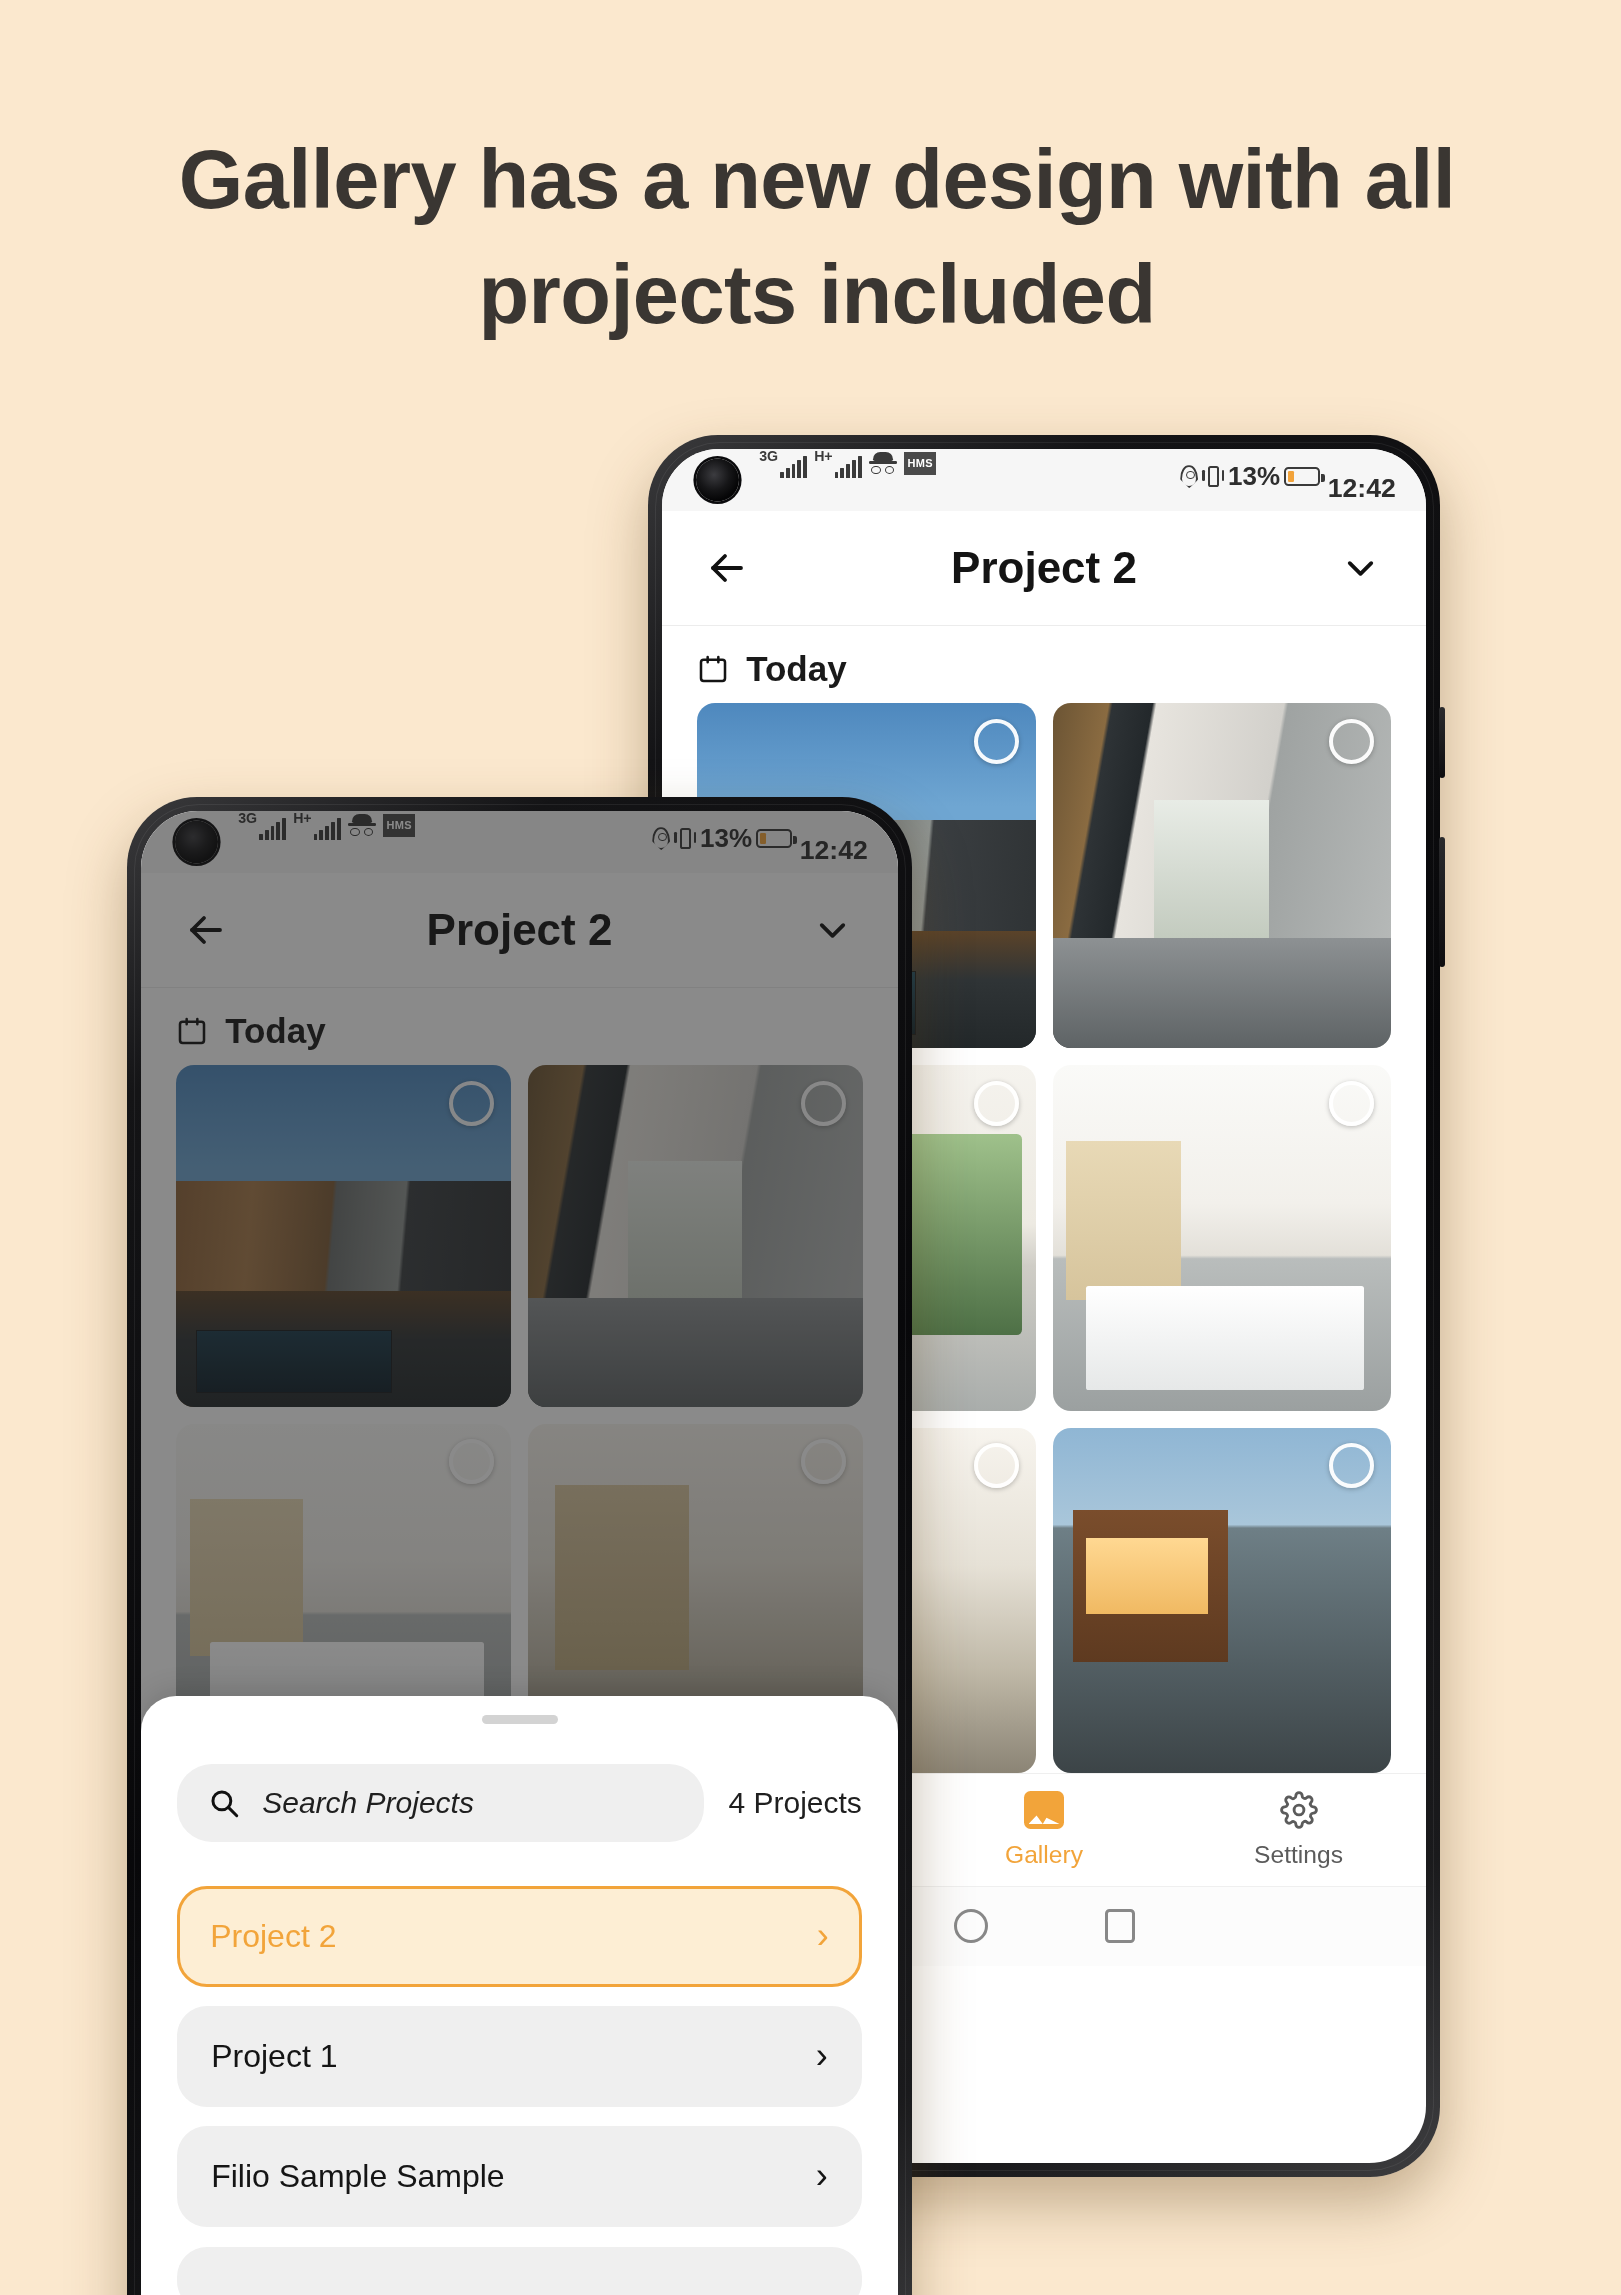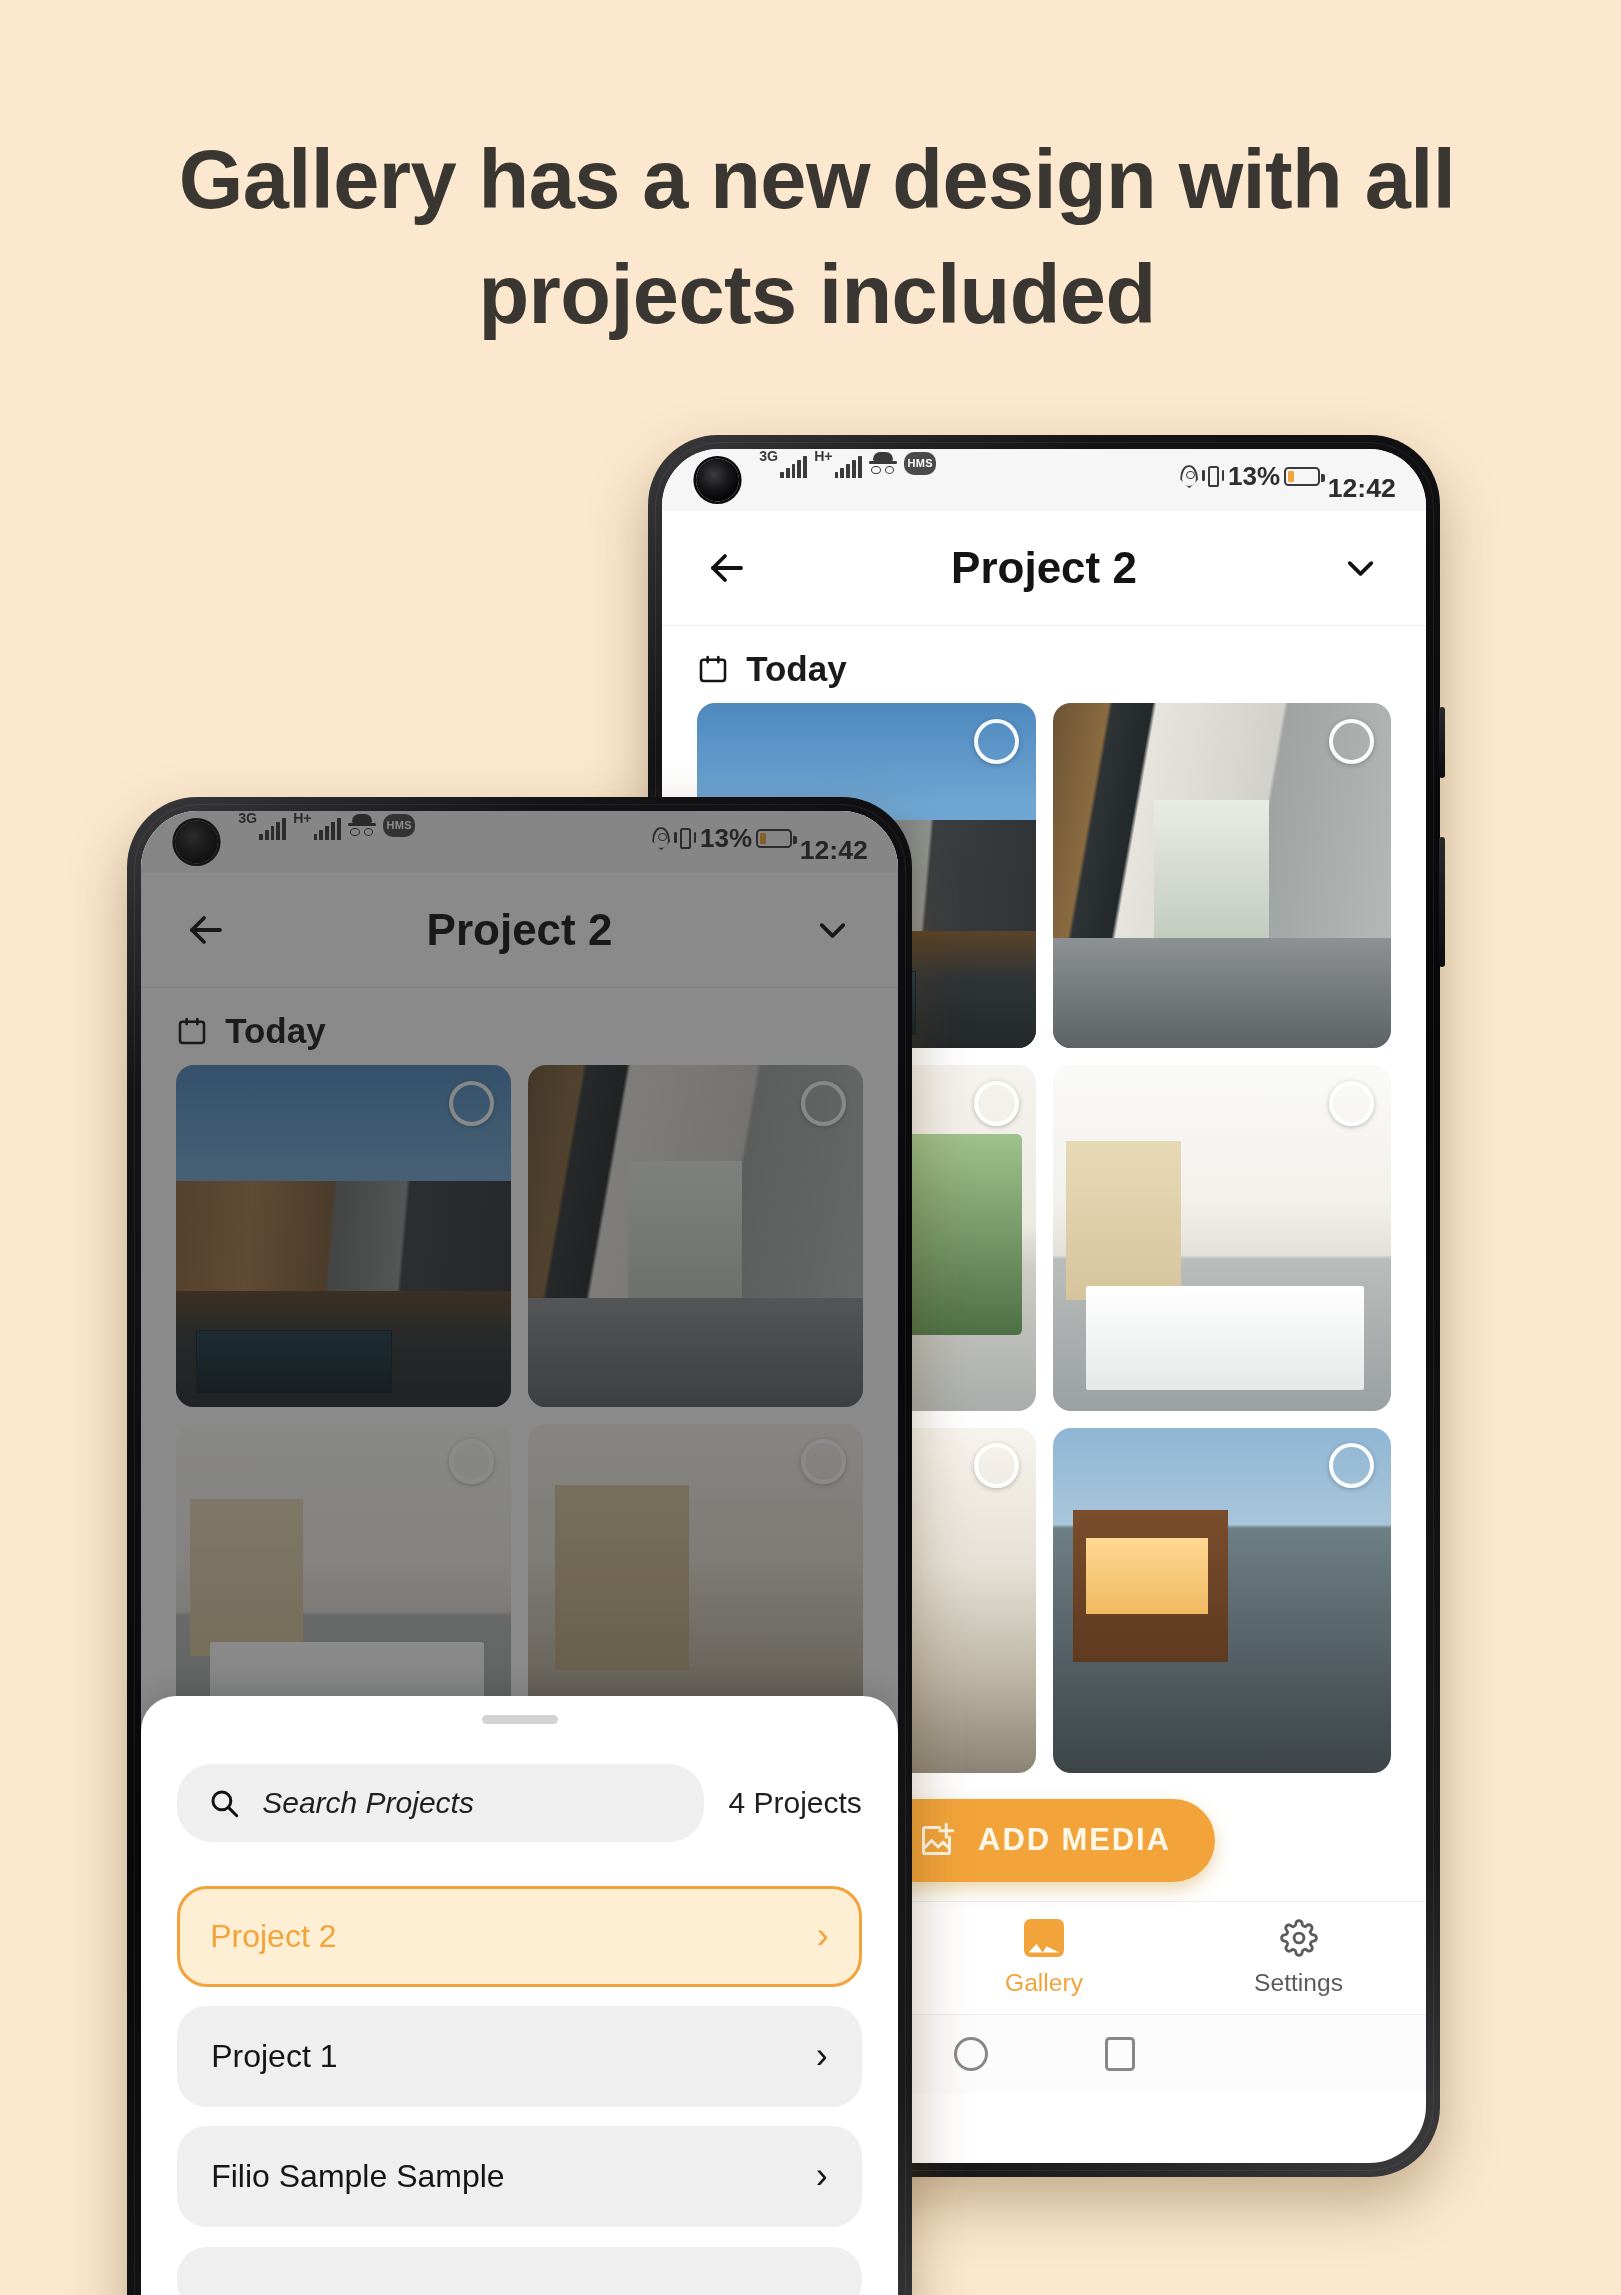--- a/index.html
+++ b/index.html
@@ -75,21 +75,21 @@
   .bars i:nth-child(3){height:13.6px}.bars i:nth-child(4){height:17.5px}
   .bars i:nth-child(5){height:22px}
   .incognito{ width:28.5px; height:22px; position:relative; }
   .incognito .hat{ position:absolute; top:0; left:4.5px; width:19.4px; height:9px;
     background:#3a3a3a; border-radius:7.8px 7.8px 1.9px 1.9px; }
   .incognito .brim{ position:absolute; top:9px; left:0; width:28.5px; height:2.6px; background:#3a3a3a; border-radius:1.3px;}
   .incognito .eyes{ position:absolute; top:13.6px; left:2.6px; width:23px; height:8.4px; }
   .incognito .eyes b{ position:absolute; width:9.7px;height:8.4px;border:1.9px solid #3a3a3a;border-radius:50%;}
   .incognito .eyes b:nth-child(1){left:0}.incognito .eyes b:nth-child(2){right:0}
   .hms{ background:#4a4a4a; color:#fff; font-size:11px; font-weight:700;
-        padding:1.9px 3.2px; border-radius:10px; letter-spacing:0.3px; height:23px;
+        padding:1.9px 3.2px; border-radius:0; letter-spacing:0.3px; height:23px;
         display:flex; align-items:center; }
   .pin{ width:18px;height:23px;position:relative; }
   .pin::before{content:"";position:absolute;inset:0;border:2.6px solid #3a3a3a;
     border-radius:50% 50% 50% 50%/60% 60% 40% 40%; clip-path:polygon(0 0,100% 0,100% 62%,50% 100%,0 62%);}
   .pin::after{content:"";position:absolute;left:5.8px;top:5.8px;width:6.5px;height:6.5px;border:1.9px solid #3a3a3a;border-radius:50%;}
   .vib{ width:22px;height:24.6px;position:relative;display:flex;align-items:center;justify-content:center;}
   .vib .ph{width:11px;height:21px;border:2.6px solid #3a3a3a;border-radius:2.6px;}
   .vib::before,.vib::after{content:"";position:absolute;top:5.8px;width:2.6px;height:10.4px;background:#3a3a3a;border-radius:1.3px;}
   .vib::before{left:0}.vib::after{right:0}
   .batt{ width:36px;height:19.4px;border:2.6px solid #3a3a3a;border-radius:4.5px;position:relative;display:flex;align-items:center;padding:1.9px;}
@@ -320,32 +320,20 @@
             <span class="sel"></span>
           </div>
         <div class="tile ph-hall">
             <span class="sel"></span>
           </div>
         <div class="tile ph-evening">
             <span class="sel"></span>
           </div>
       </div>
 
-      <div class="addmedia-wrap">
-        <div class="addmedia">
-          <span>
-            <svg width="39" height="39" viewBox="0 0 24 24" fill="none" stroke="#FFF7E8" stroke-width="1.85" stroke-linecap="round" stroke-linejoin="round">
-                <path d="M14 4H5a1 1 0 0 0-1 1v14a1 1 0 0 0 1 1h14a1 1 0 0 0 1-1v-9"></path>
-                <path d="M18 2v8M14 6h8"></path>
-                <path d="M4 17l5-5 4 4 3-3 4 4"></path>
-              </svg>
-          </span>
-          <span>ADD MEDIA</span>
-        </div>
-      </div>
 
       <div class="bottomnav">
         <div class="navitem">
           <span class="navicon">
             <svg width="38" height="38" viewBox="0 0 24 24" fill="none" stroke="#5B5B5B" stroke-width="1.85" stroke-linecap="round" stroke-linejoin="round">
                 <path d="M3 8a2 2 0 0 1 2-2h2.5l1.2-2h6.6l1.2 2H19a2 2 0 0 1 2 2v9a2 2 0 0 1-2 2H5a2 2 0 0 1-2-2z"></path>
                 <circle cx="12" cy="12.5" r="3.4"></circle>
               </svg>
           </span>
           <span class="navlbl">Camera</span>

